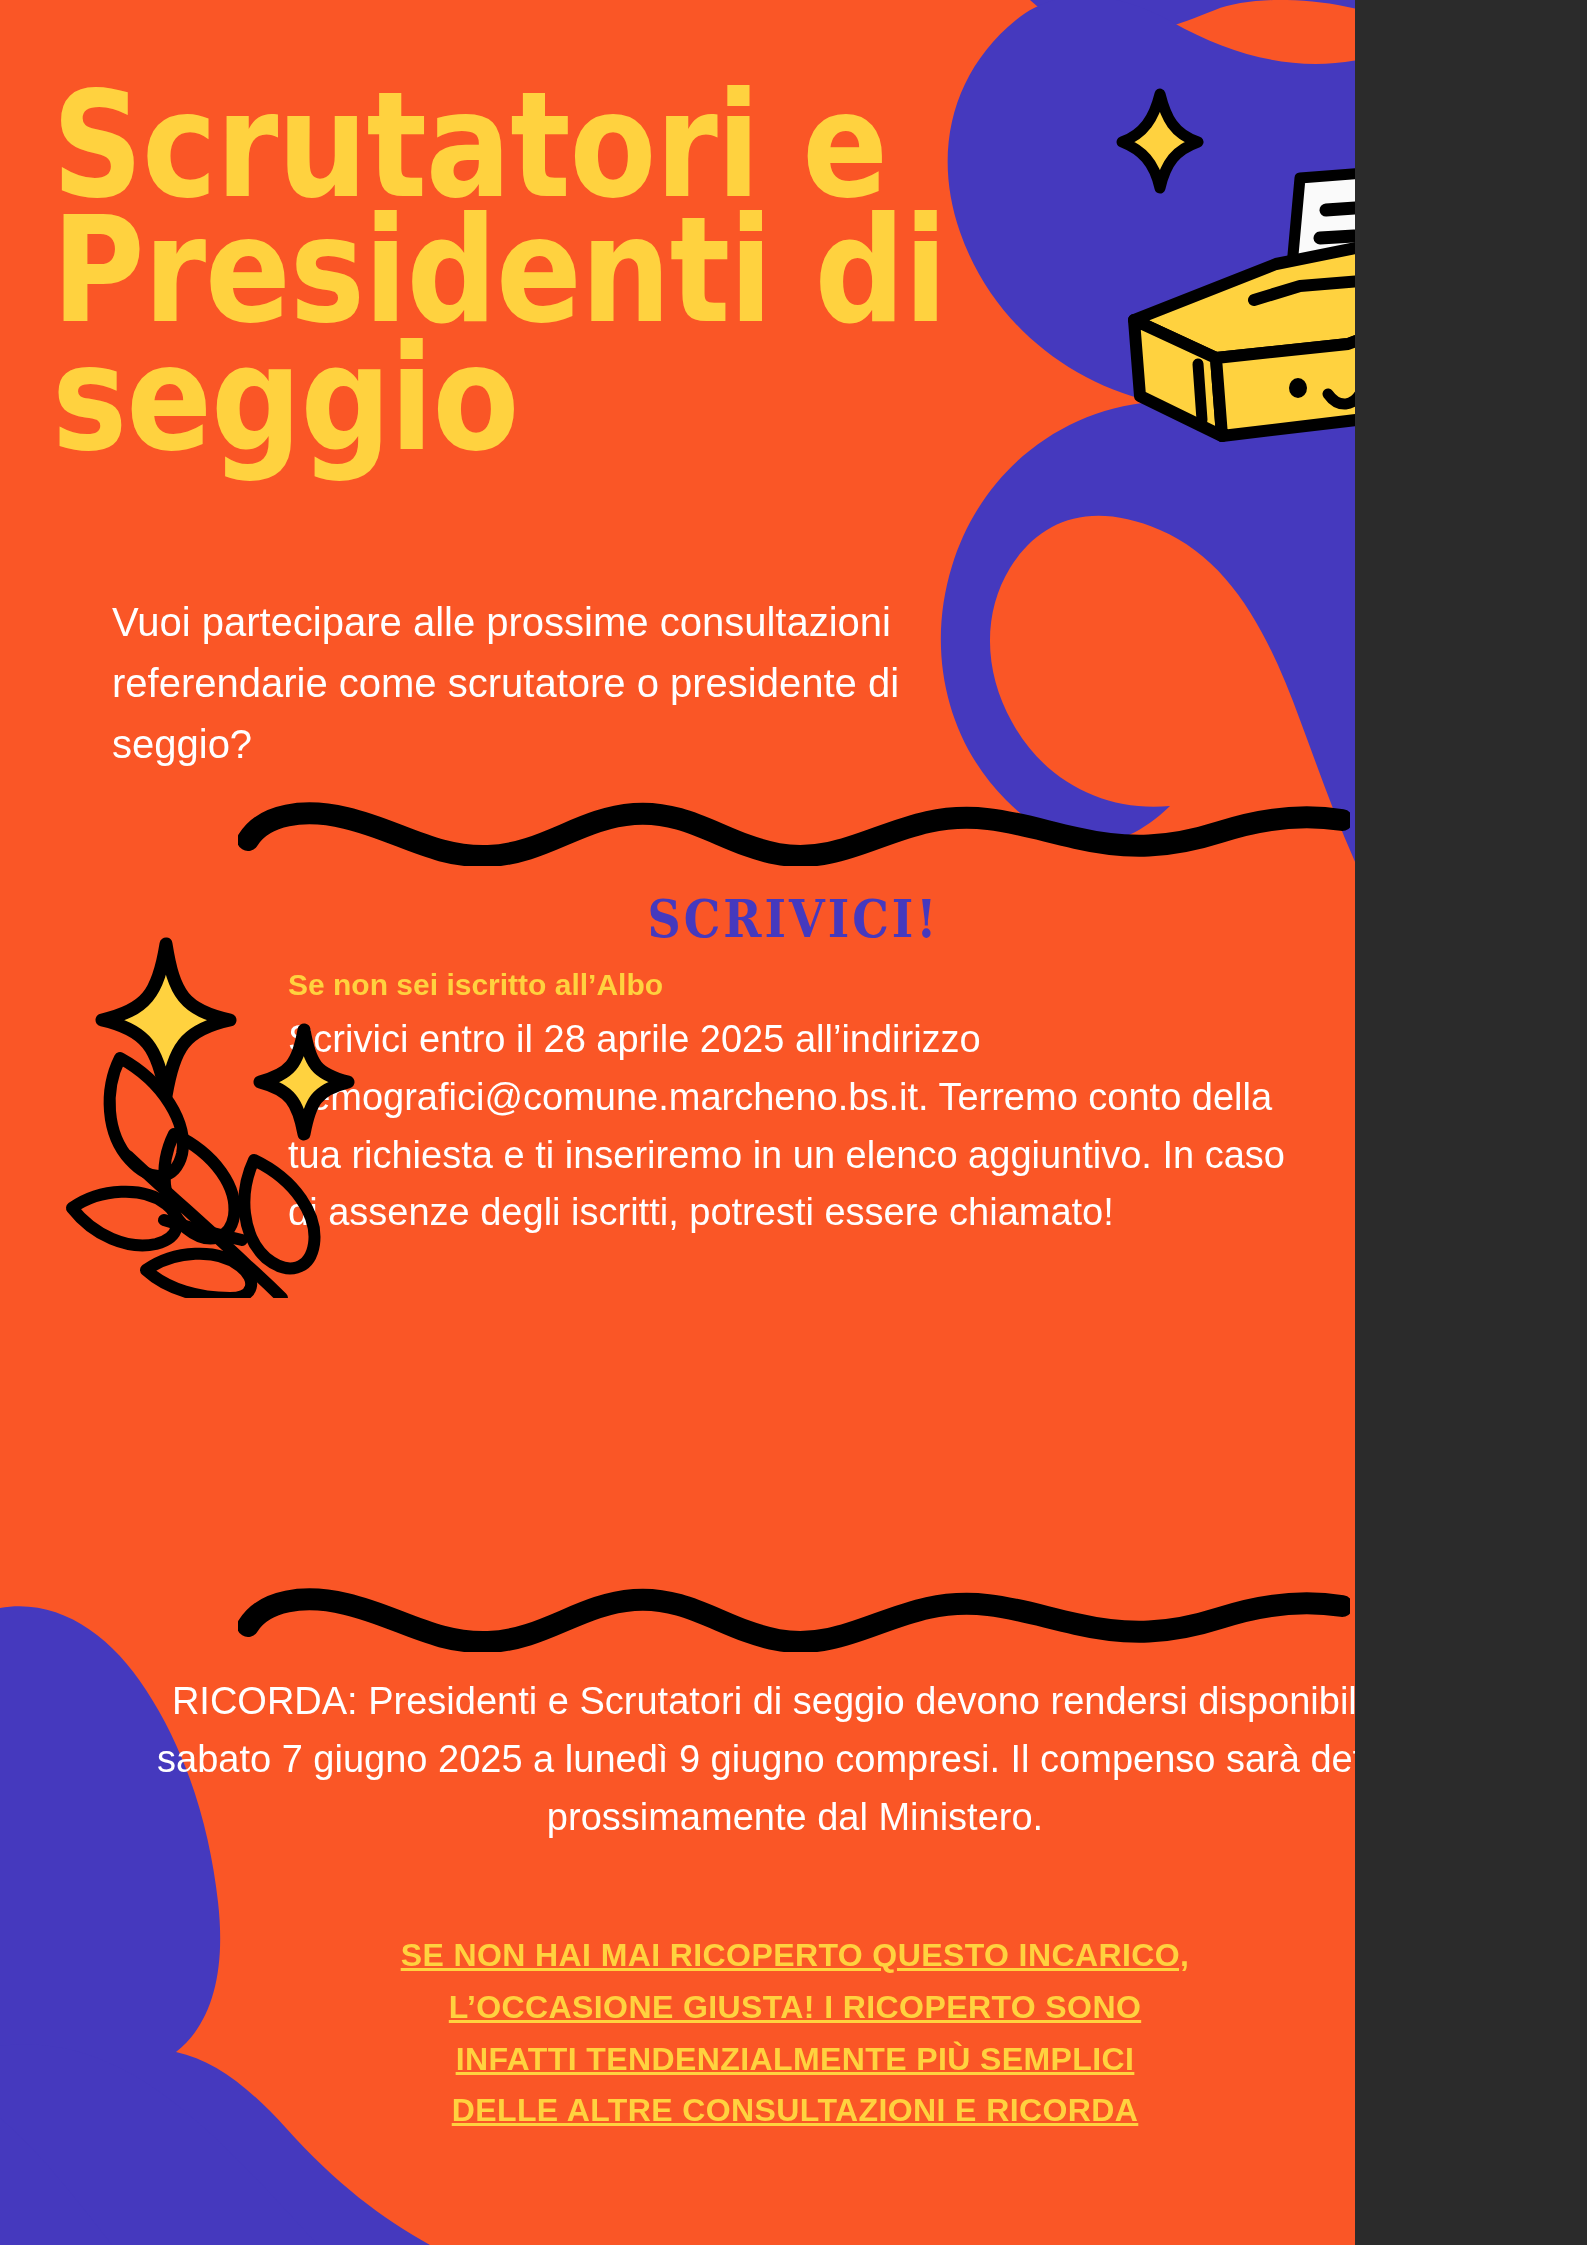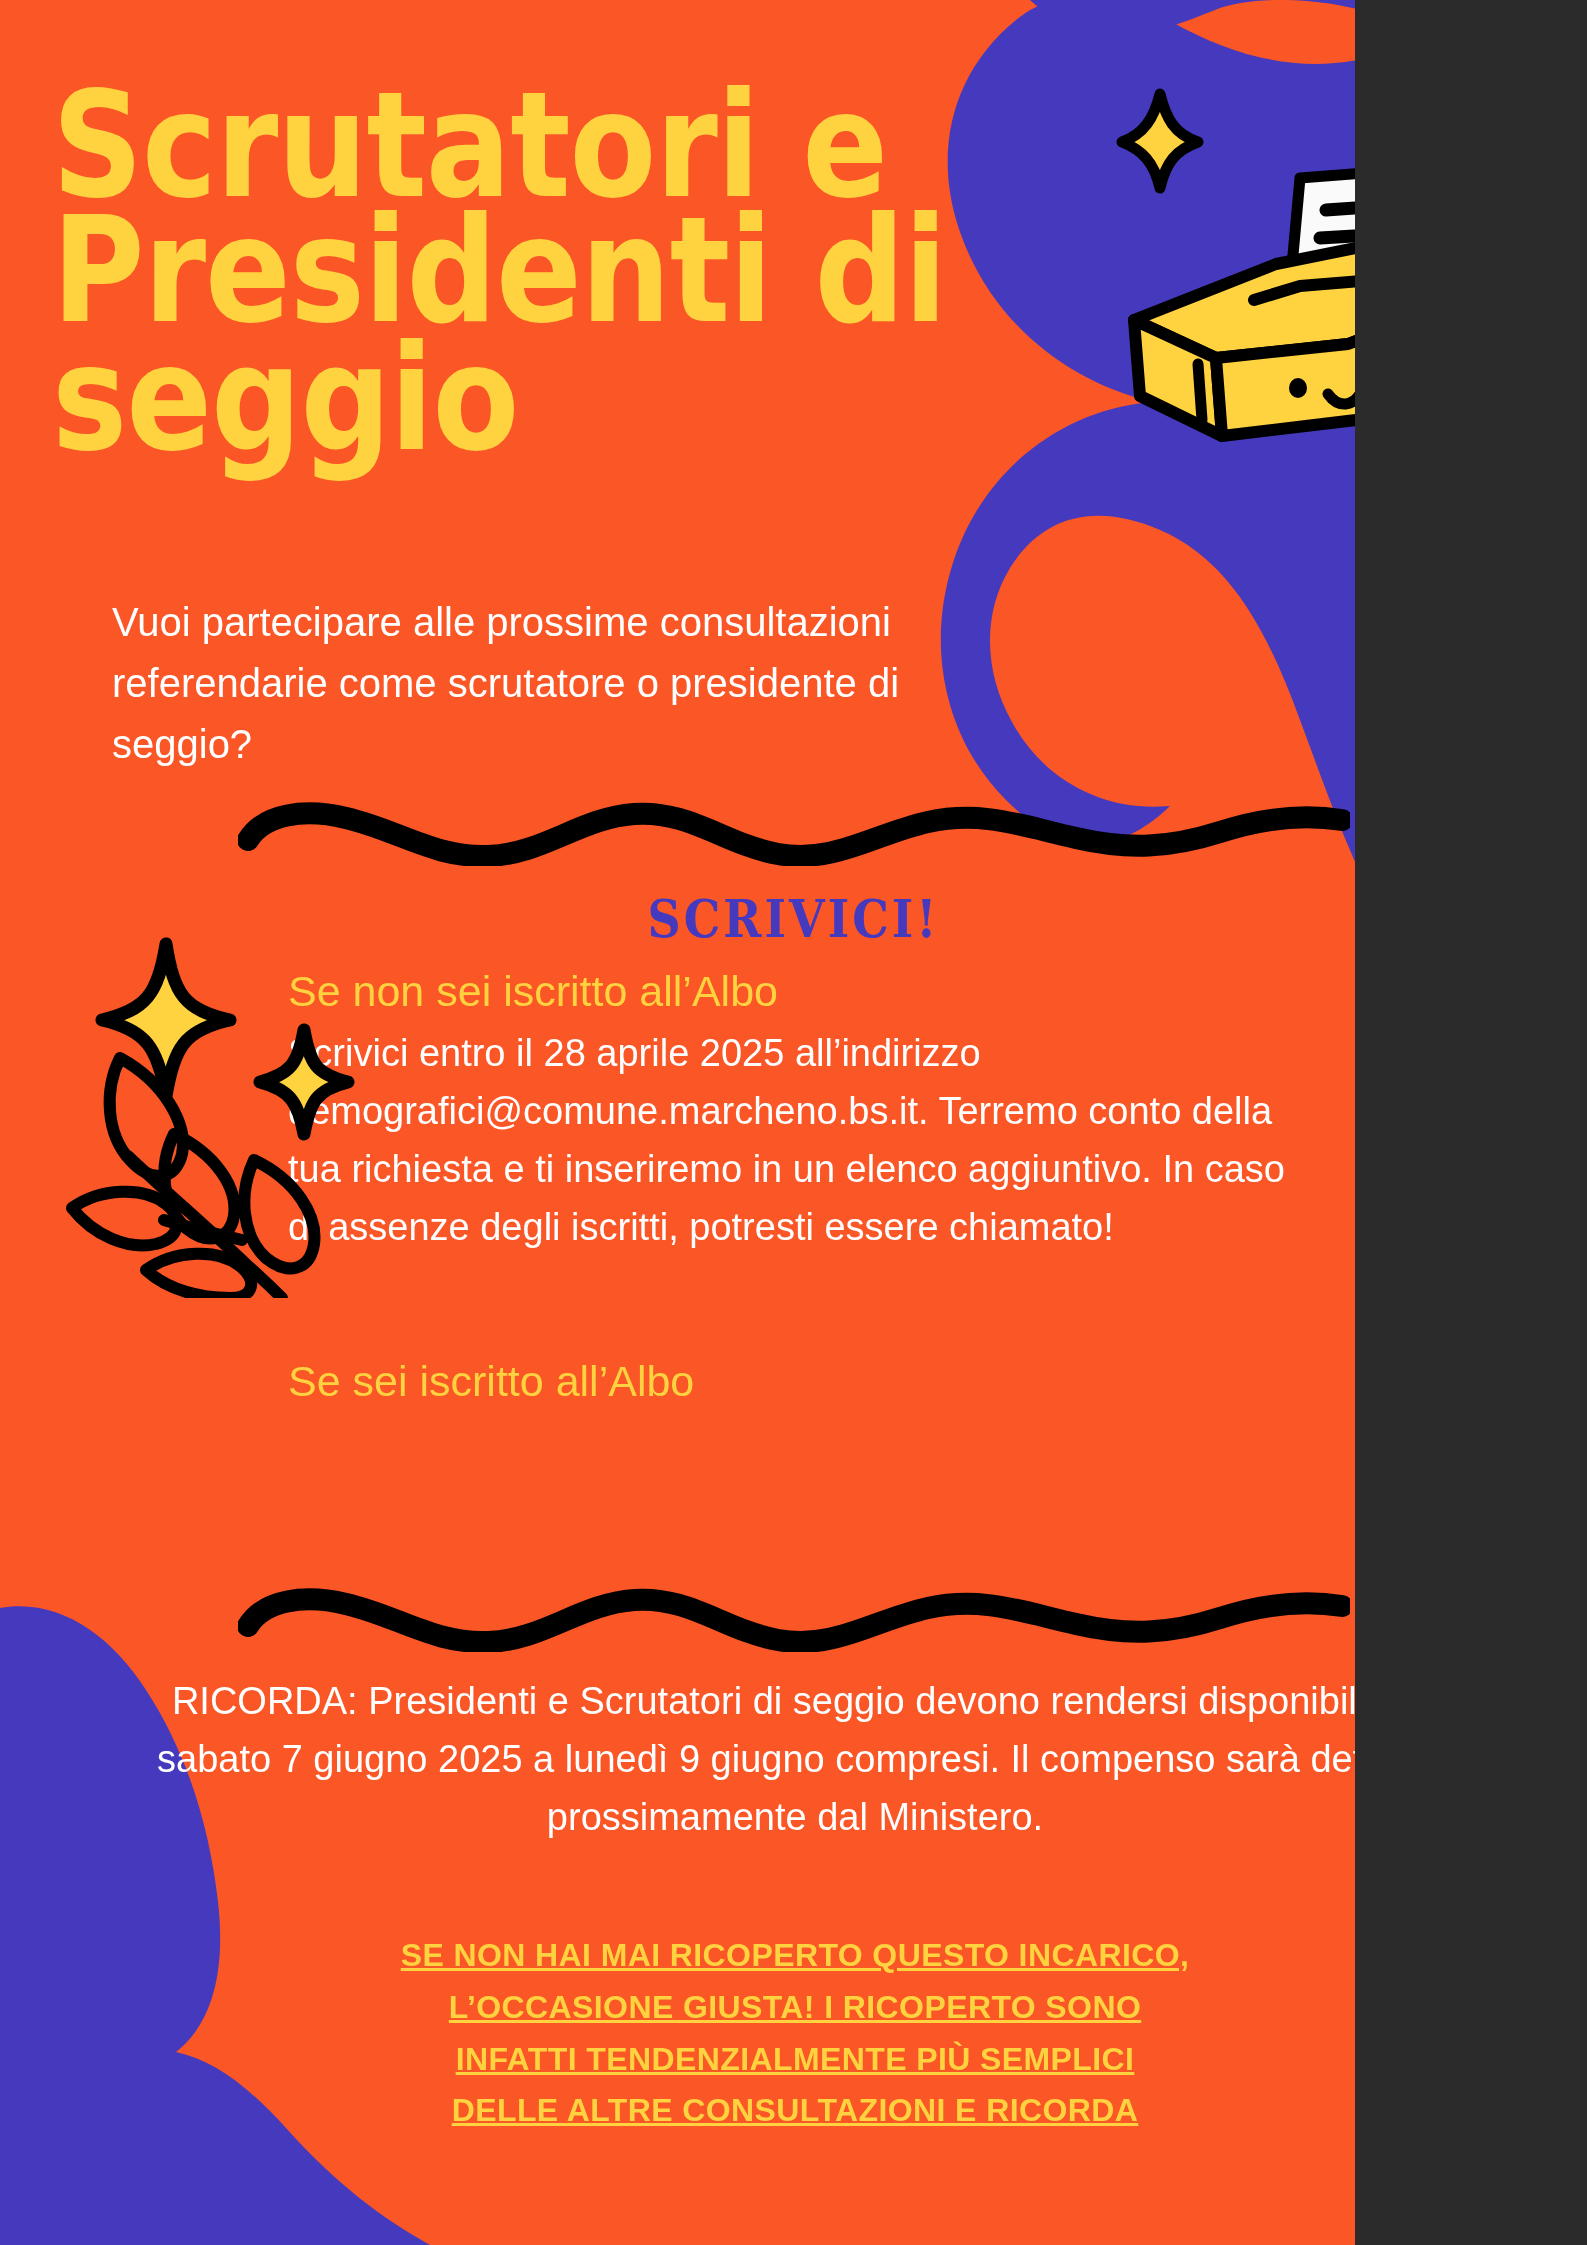--- a/index.html
+++ b/index.html
@@ -90,22 +90,22 @@
   .section {
     position: absolute;
     left: 288px;
     width: 1020px;
     z-index: 5;
   }
   .section.s1 { top: 968px; }
   .section.s2 { top: 1358px; }
   .sec-head {
     color: #FFD23F;
-    font-size: 43px;
-    font-weight: normal;
+    font-size: 30px;
+    font-weight: bold;
     margin: 0 0 10px 0;
     line-height: 1.1;
   }
   .sec-body {
     color: #FFFFFF;
     font-size: 38px;
     line-height: 1.52;
     margin: 0;
   }
 
@@ -240,21 +240,20 @@
       <path d="M106,322 C132,330 158,336 184,342"></path>
     </g>
   </svg>
 
   <div class="section s1">
     <div class="sec-head">Se non sei iscritto all’Albo</div>
     <div class="sec-body">Scrivici entro il 28 aprile 2025 all’indirizzo demografici@comune.marcheno.bs.it. Terremo conto della tua richiesta e ti inseriremo in un elenco aggiuntivo. In caso di assenze degli iscritti, potresti essere chiamato!</div>
   </div>
 
   <div class="section s2">
-    <div class="sec-head">Se sei iscritto all’Albo</div>
   </div>
 
   <svg class="wave bottom" width="1112" height="74" viewBox="0 0 1112 74" xmlns="http://www.w3.org/2000/svg" aria-hidden="true">
     <path d="M10,48 C26,22 66,16 108,26 C160,38 196,66 250,64 C306,62 342,26 396,22
              C452,18 486,52 540,62 C596,72 636,42 690,30 C744,18 784,34 838,46
              C890,58 932,56 982,40 C1028,25 1066,22 1104,28" fill="none" stroke="#000" stroke-width="22" stroke-linecap="round"></path>
   </svg>
 
   <div class="ricorda">RICORDA: Presidenti e Scrutatori di seggio devono rendersi disponibili da sabato 7 giugno 2025 a lunedì 9 giugno compresi. Il compenso sarà definito prossimamente dal Ministero.</div>
 

